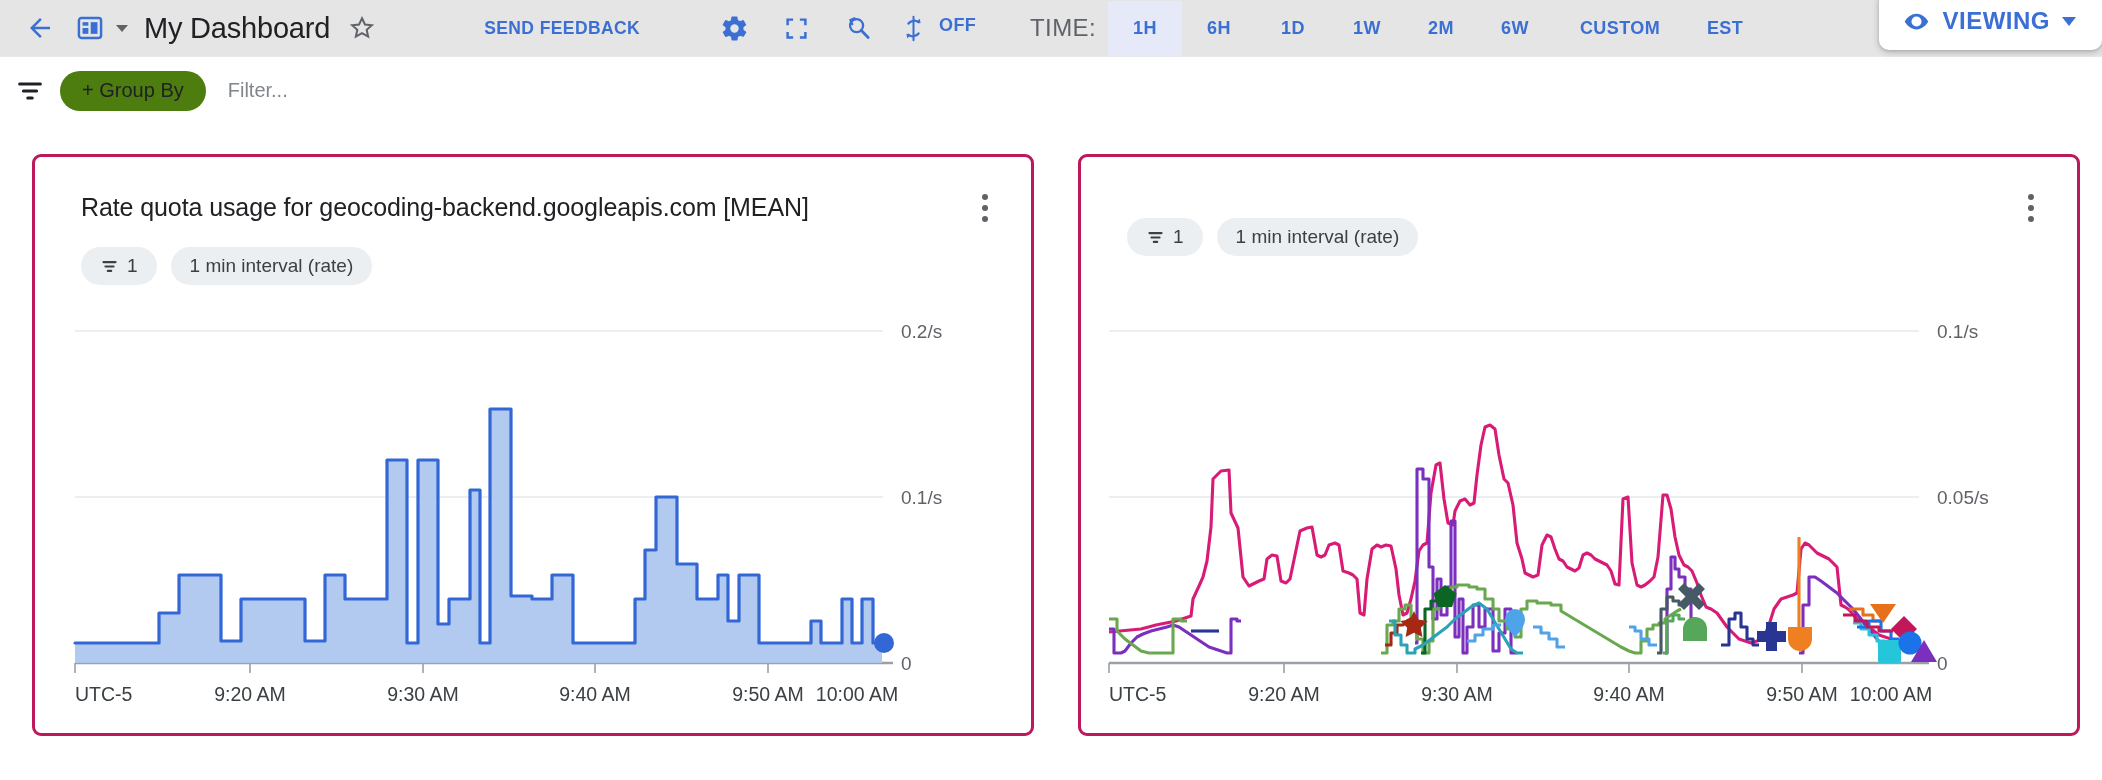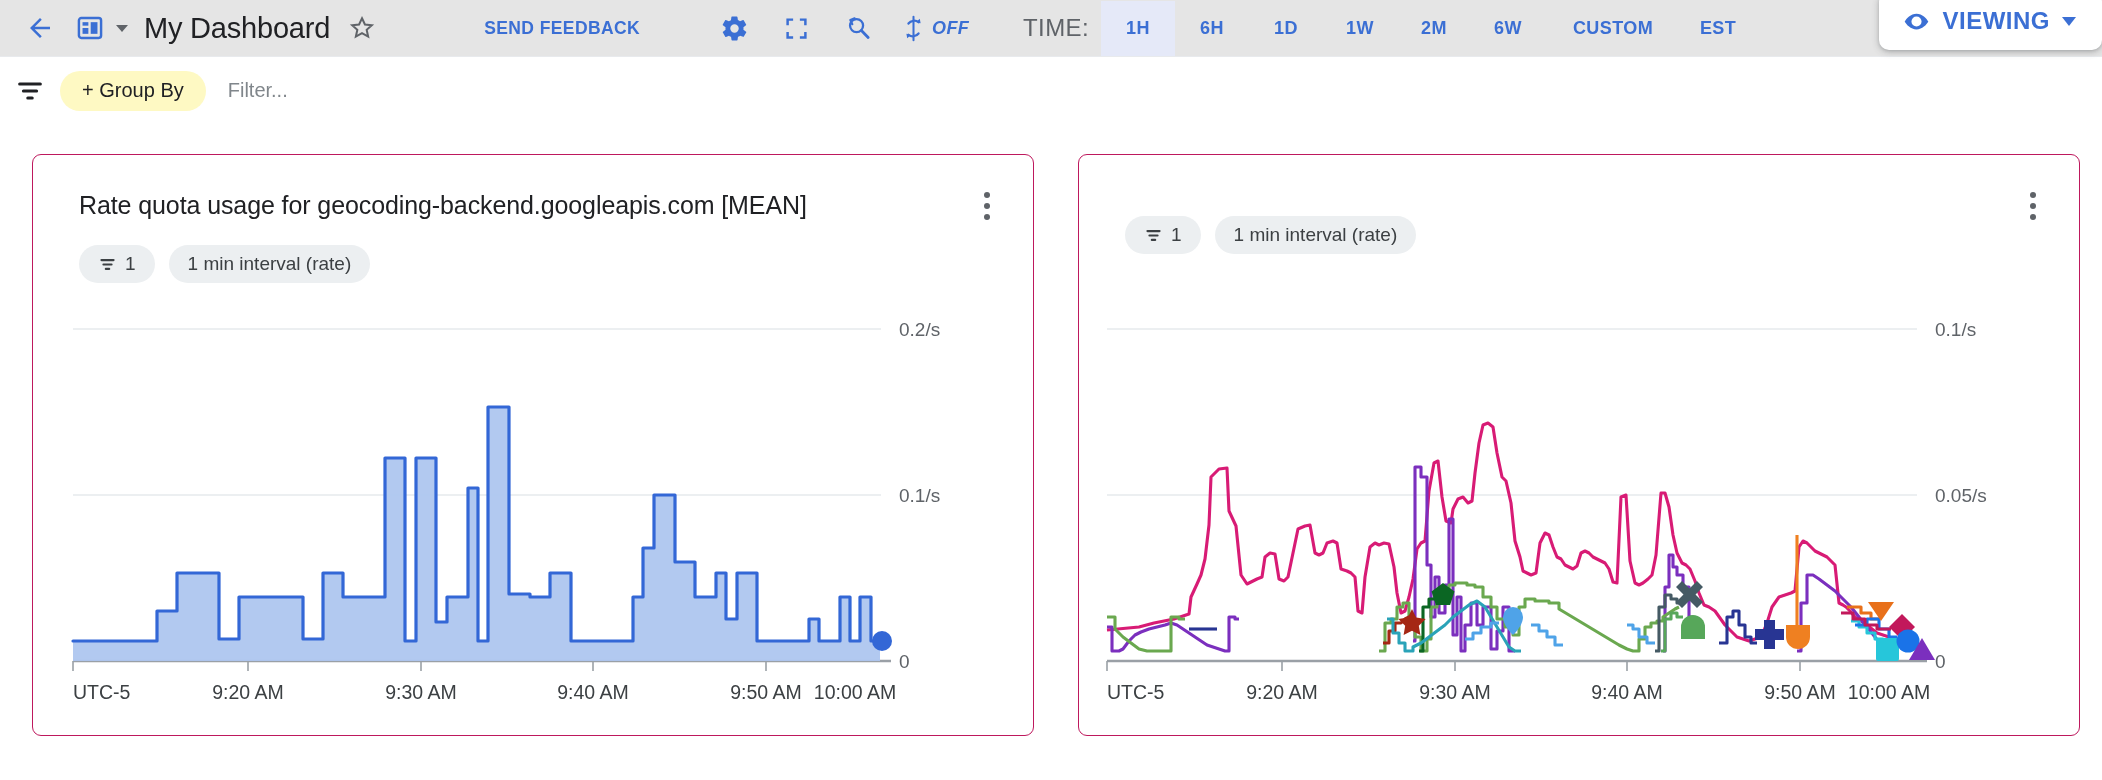--- a/index.html
+++ b/index.html
@@ -49,22 +49,22 @@
     color:#3b6fd4;
     font-size:17.5px;
     font-weight:bold;
     letter-spacing:0.4px;
     margin-left:100px;
     cursor:pointer;
     white-space:nowrap;
   }
   .tool-icons { display:flex; align-items:center; margin-left:72px; gap:18px; }
   .refresh-group {
-    display:flex; align-items:center; gap:5px;
-    color:#3b6fd4; cursor:pointer; margin-left:20px;font-style:italic;
+    display:flex; gap:12px;
+    color:#3b6fd4; cursor:pointer; margin-left:20px;
   }
   .refresh-label { font-size:18px; font-weight:bold; letter-spacing:0.3px;}
   .time-label {
     color:#5f6368;
     font-size:24px;
     letter-spacing:0.4px;
     margin-left:54px;
     white-space:nowrap;
   }
   .range-group { display:flex; align-items:center; margin-left:12px; }
@@ -110,21 +110,21 @@
     display:flex;
     align-items:center;
     padding-left:8px;
     background:#fff;
   }
   .filter-icon-btn {
     width:44px;height:44px;display:flex;align-items:center;justify-content:center;
     cursor:pointer; border-radius:50%;
   }
   .groupby-chip {
-    background:#fef9c3;
+    background:#4d7c0f;
     border-radius:20px;
     height:40px;
     display:flex; align-items:center;
     padding:0 22px;
     font-size:20px;
     color:#202124;
     margin-left:8px;
     cursor:pointer;
     white-space:nowrap;
   }
@@ -141,21 +141,21 @@
 
   
   .cards {
     display:flex;
     gap:44px;
     padding:30px 0 0 32px;
     background:#fff;
   }
   .card {
     background:#fff;
-    border:1px solid #be185d;
+    border:3px solid #be185d;
     border-radius:9px;
     width:1002px;
     height:582px;
     position:relative;
     flex:0 0 auto;
     overflow:hidden;
   }
   .card-head {
     padding:36px 0 0 46px;
     position:relative;

